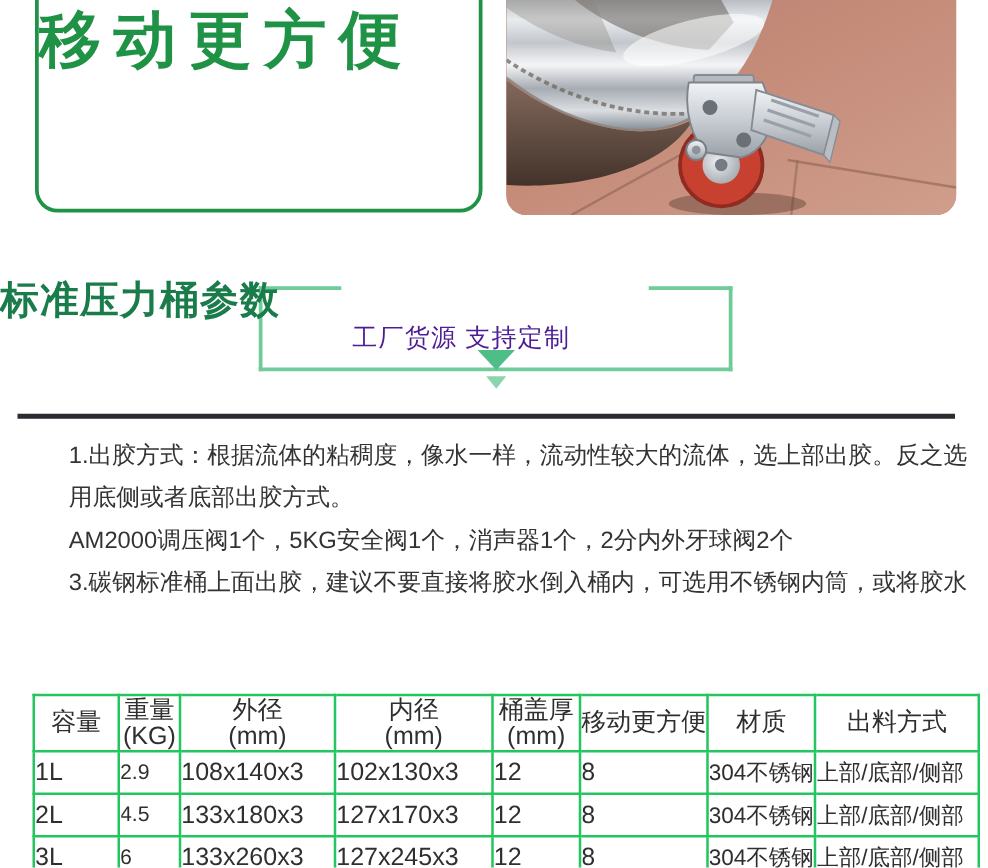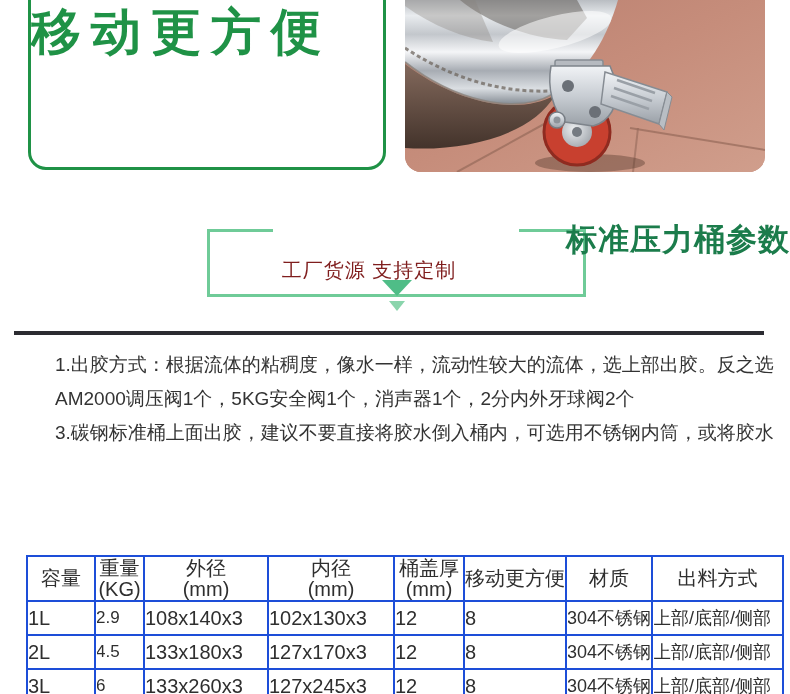--- a/index.html
+++ b/index.html
@@ -26,26 +26,26 @@
   }
 
   
   .frame-line{background:#6fcb98;}
   .seg-tl{left:207px;top:229px;width:66px;height:3px;}
   .seg-tr{left:519px;top:229px;width:67px;height:3px;}
   .seg-l {left:207px;top:229px;width:3px;height:68px;}
   .seg-r {left:583px;top:229px;width:3px;height:68px;}
   .seg-b {left:207px;top:294px;width:379px;height:3px;}
   .sec-title{
-    left:0;width:790px;top:219px;text-align:right;margin:0;
+    left:0;width:790px;top:219px;text-align:left;margin:0;
     font-size:31px;font-weight:bold;color:#1b7c4b;letter-spacing:1px;
   }
   .sec-sub{
     left:0;width:738px;top:257px;text-align:center;
-    font-size:20px;color:#7f1d1d;letter-spacing:1px;
+    font-size:20px;color:#4c1d95;letter-spacing:1px;
   }
   .tri{width:0;height:0;}
   .tri-big{
     left:382px;top:280px;
     border-left:15px solid transparent;border-right:15px solid transparent;
     border-top:16px solid #4fbd87;
   }
   .tri-small{
     left:389px;top:301px;
     border-left:8px solid transparent;border-right:8px solid transparent;
@@ -58,21 +58,21 @@
   
   .notes{left:55px;top:348px;width:720px;color:#333333;font-size:19px;}
   .notes .note-line{height:34px;line-height:34px;white-space:nowrap;}
 
   
   table.spec{
     left:26px;top:555px;position:absolute;border-collapse:collapse;table-layout:fixed;
     color:#2f2f2f;background:#ffffff;
   }
   table.spec th,table.spec td{
-    border:2px solid #1d4ed8;vertical-align:middle;
+    border:2px solid #22c55e;vertical-align:middle;
     padding:0;font-weight:normal;white-space:nowrap;overflow:hidden;
   }
   table.spec thead th{height:43px;font-size:20px;line-height:21px;}
   table.spec tbody td{height:32px;font-size:20px;border-radius:11px;}
   table.spec tbody td:nth-child(2){font-size:17px;}
   table.spec tbody td:nth-child(7){font-size:18px;}
   table.spec tbody td:nth-child(8){font-size:18px;letter-spacing:0;}
   .h1,.h2{display:block;}
 </style>
 </head>
@@ -151,20 +151,21 @@
 
 <h1 class="abs sec-title">标准压力桶参数</h1>
 <div class="abs sec-sub">工厂货源 支持定制</div>
 <div class="abs tri tri-big"></div>
 <div class="abs tri tri-small"></div>
 
 <div class="abs divider"></div>
 
 <div class="abs notes">
   <div class="note-line">1.出胶方式：根据流体的粘稠度，像水一样，流动性较大的流体，选上部出胶。反之选</div>
+  <div class="note-line">用底侧或者底部出胶方式。</div>
   <div class="note-line">AM2000调压阀1个，5KG安全阀1个，消声器1个，2分内外牙球阀2个</div>
   <div class="note-line">3.碳钢标准桶上面出胶，建议不要直接将胶水倒入桶内，可选用不锈钢内筒，或将胶水</div>
 </div>
 
 <table class="spec">
   <colgroup>
     <col style="width:68px">
       <col style="width:49px">
       <col style="width:124px">
       <col style="width:126px">

